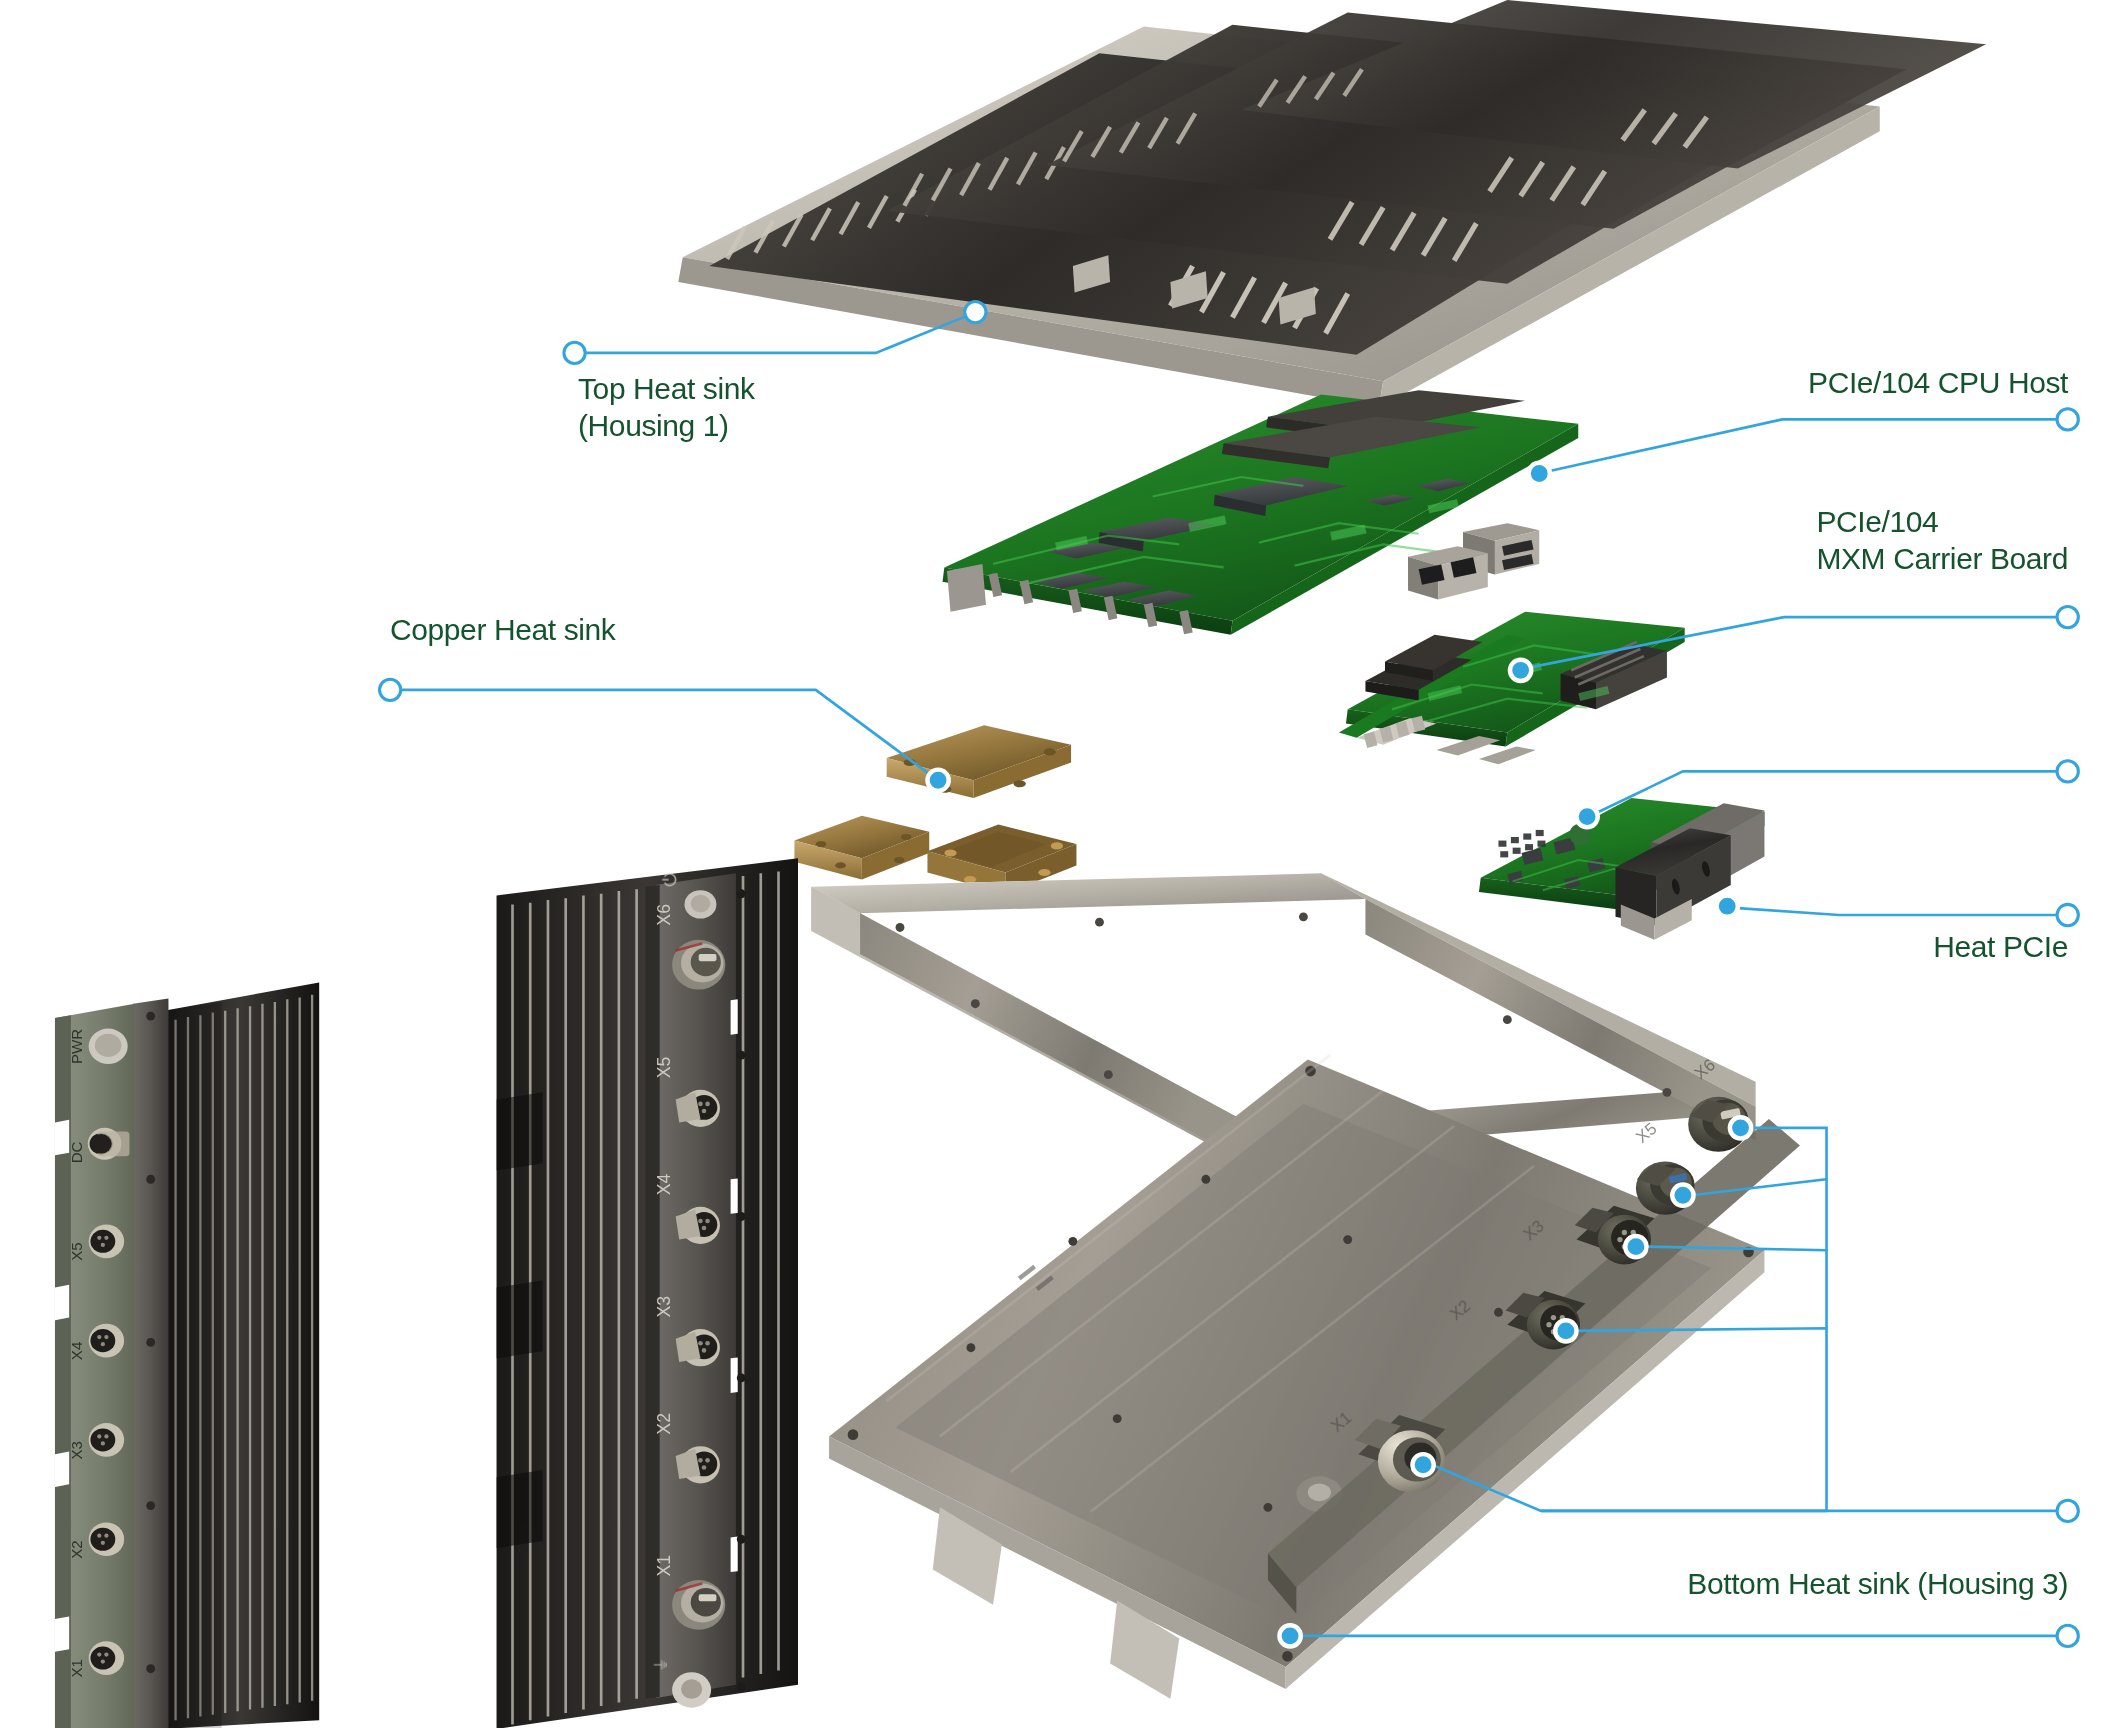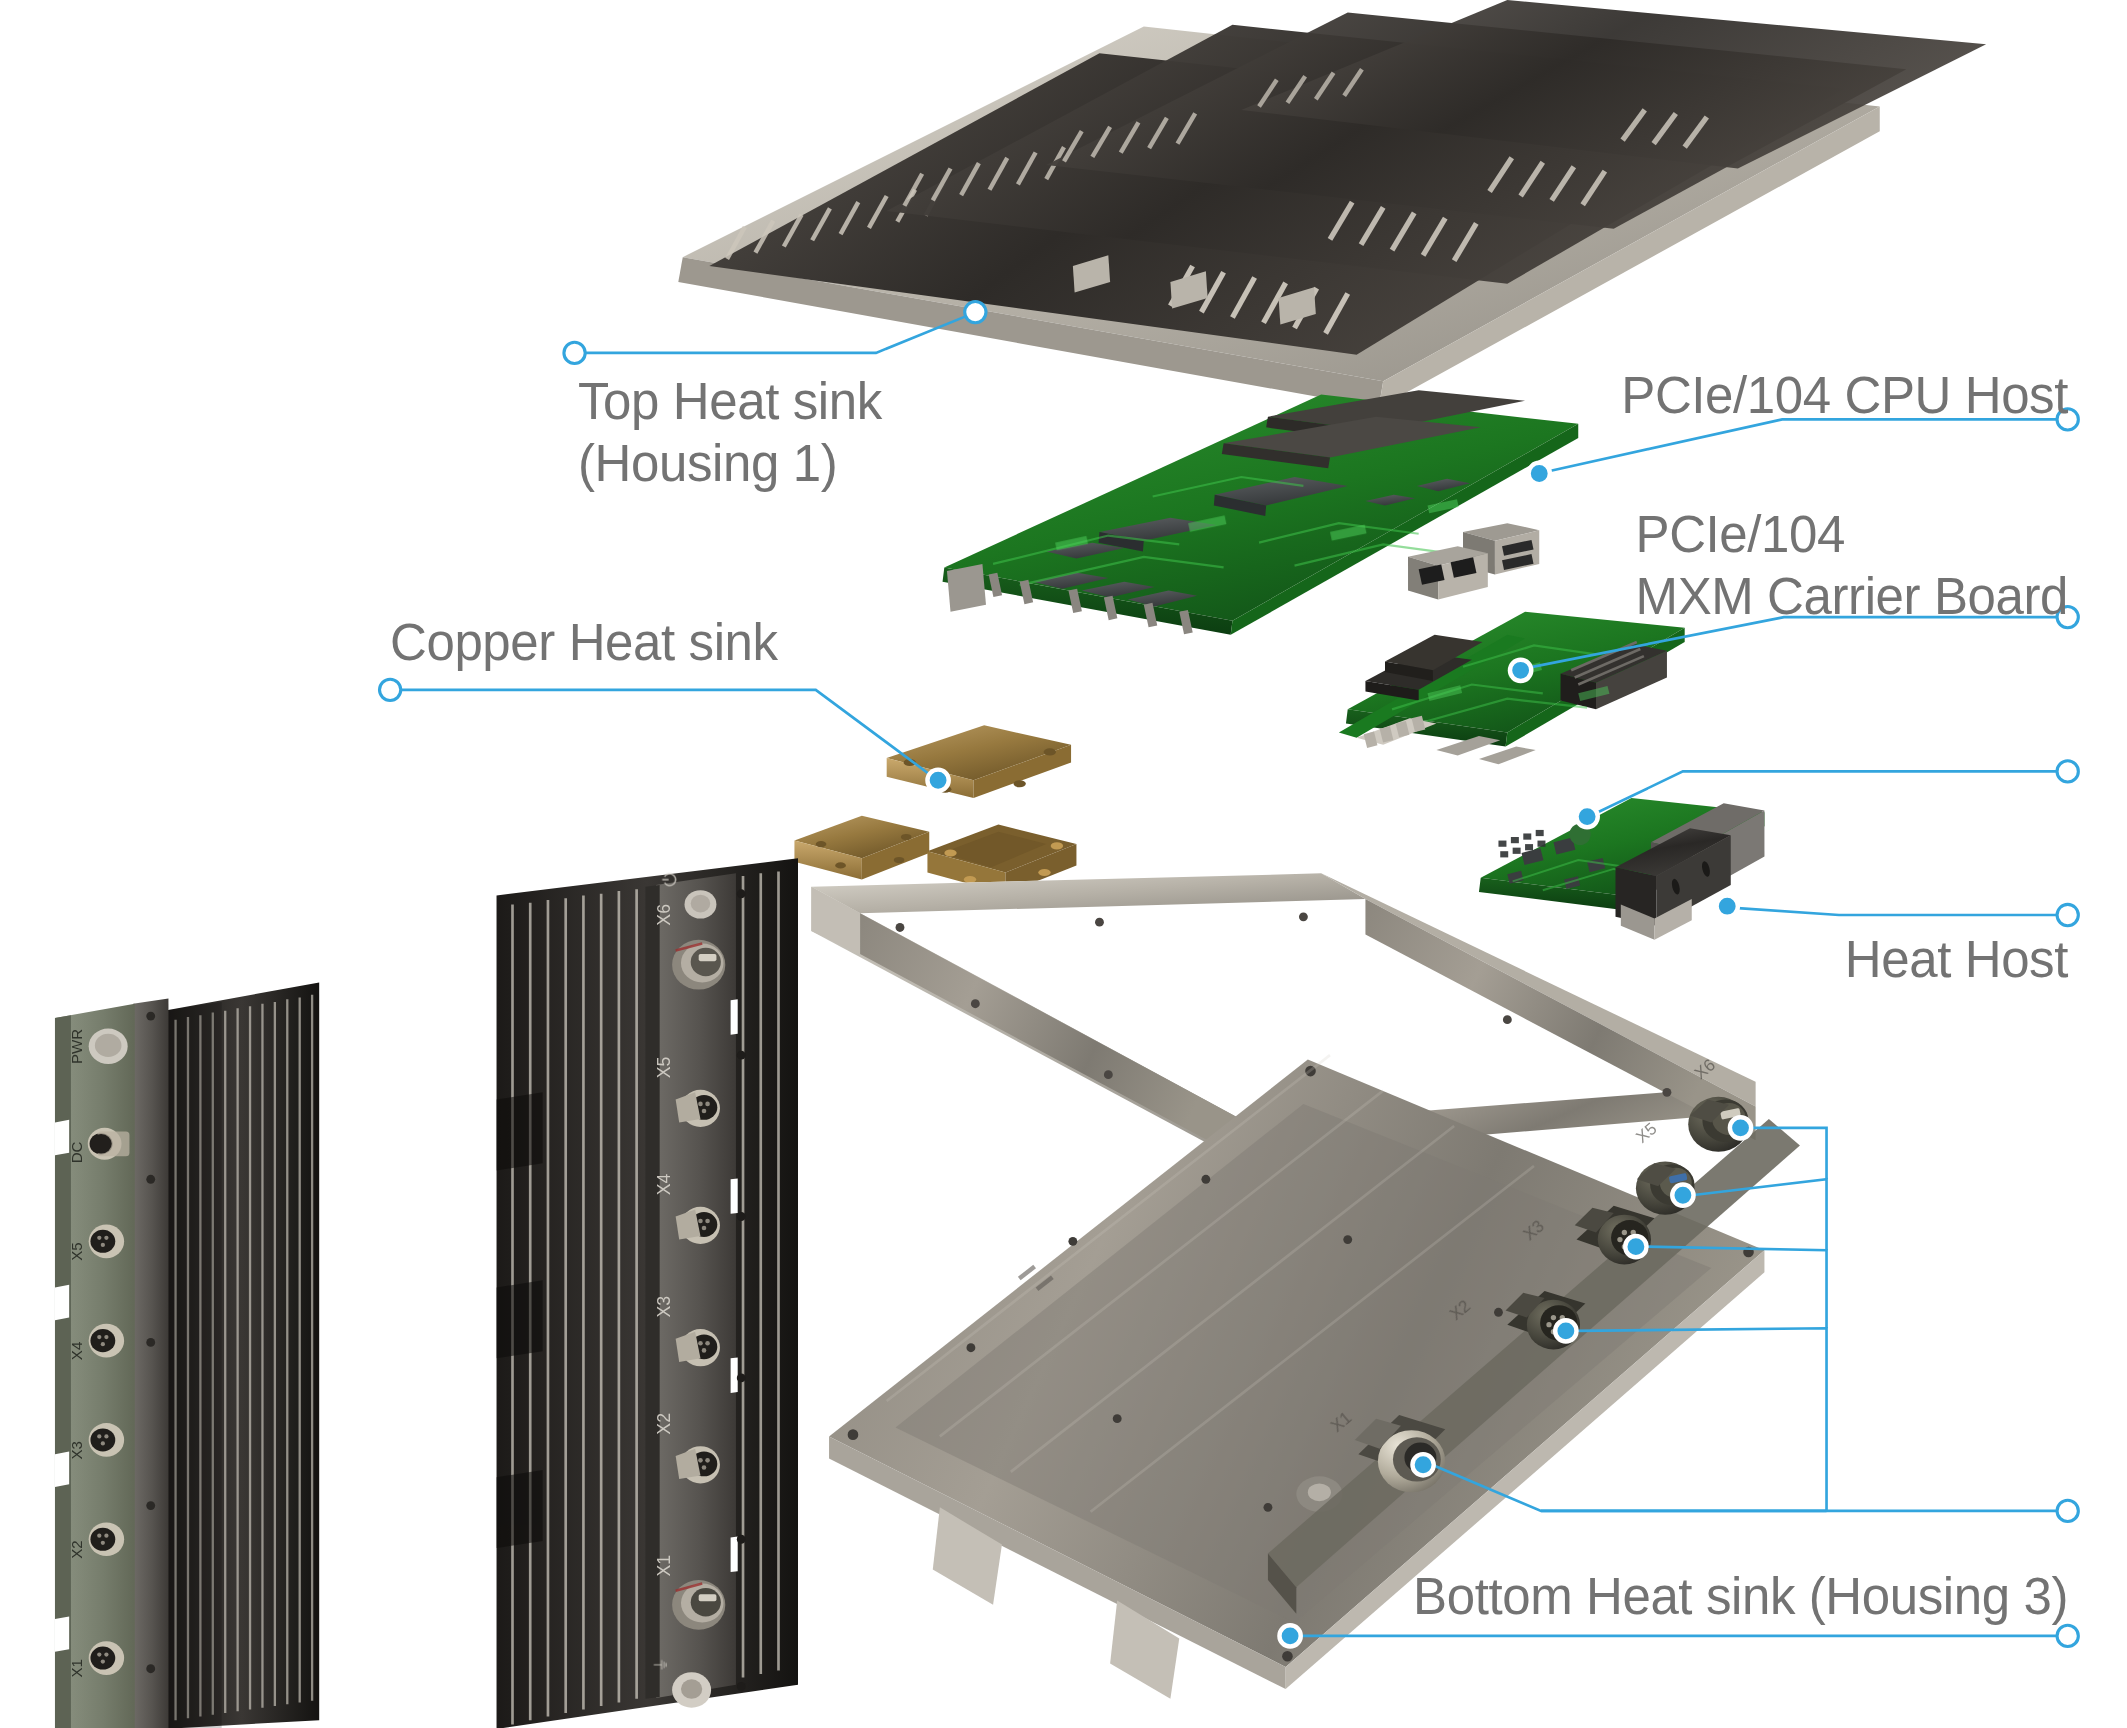--- a/index.html
+++ b/index.html
@@ -2,23 +2,23 @@
 <html style="font-size:14px"><head>
 <meta charset="utf-8">
 <title>Exploded View Diagram</title>
 <style>
   html,body{margin:0;padding:0;background:#ffffff;}
   body{font-family:"Liberation Sans",sans-serif;}
   #stage{position:relative;width:2128px;height:1729px;background:#ffffff;overflow:hidden;}
   svg.layer{position:absolute;left:0;top:0;width:2128px;height:1729px;}
   .callout-text{
     position:absolute;
-    color:#737373;
+    color:#14532d;
     font-family:"Liberation Sans",sans-serif;
-    font-size:51px;
+    font-size:30px;
     line-height:1.22;
     letter-spacing:-0.4px;
     white-space:pre-line;
     font-weight:400;
   }
   .ct-left{text-align:left;}
   .ct-right{text-align:left;}
 </style>
 </head>
 <body>
@@ -806,21 +806,21 @@
 
   <div class="callout-text ct-left" style="left:578px; top:371px;">Top Heat sink
 (Housing 1)</div>
 
   <div class="callout-text ct-right" style="right:60px; top:365px;">PCIe/104 CPU Host</div>
 
   <div class="callout-text ct-right" style="right:60px; top:504px;">PCIe/104
 MXM Carrier Board</div>
 
 
-  <div class="callout-text ct-right" style="right:60px; top:929px;">Heat Host</div>
+  <div class="callout-text ct-right" style="right:60px; top:929px;">Heat PCIe</div>
 
   <div class="callout-text ct-left" style="left:390px; top:612px;">Copper Heat sink</div>
 
 
   <div class="callout-text ct-right" style="right:60px; top:1566px;">Bottom Heat sink (Housing 3)</div>
 
 </div>
 
 
 </body></html>

